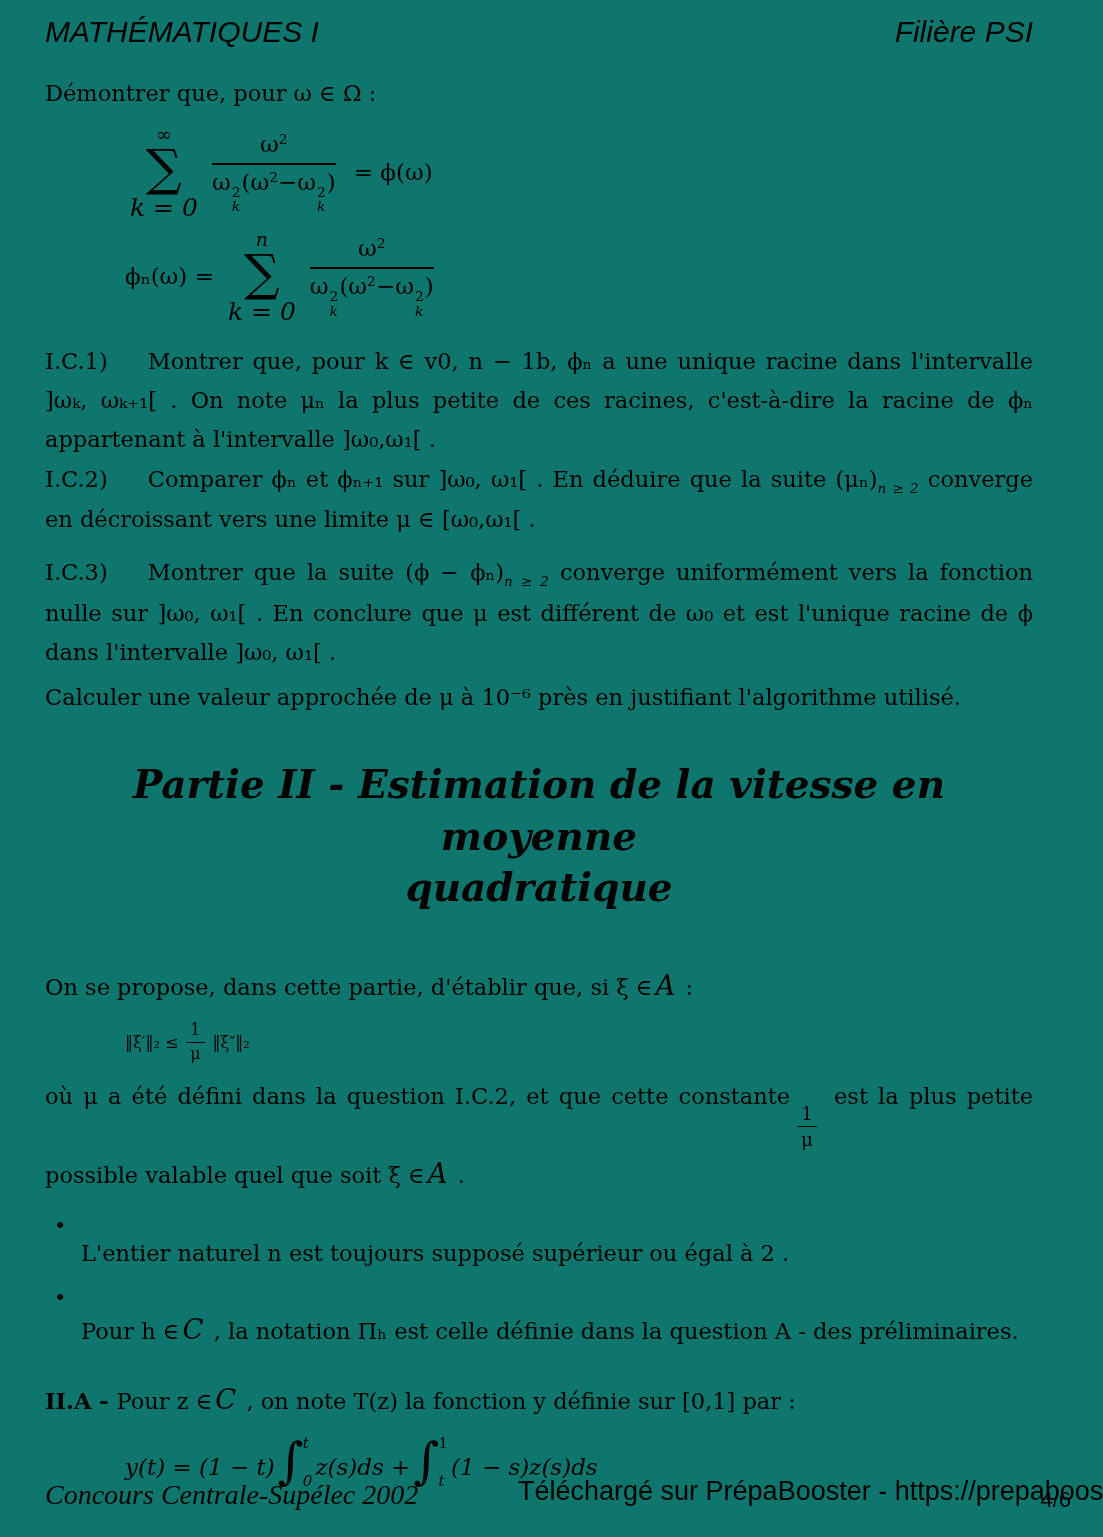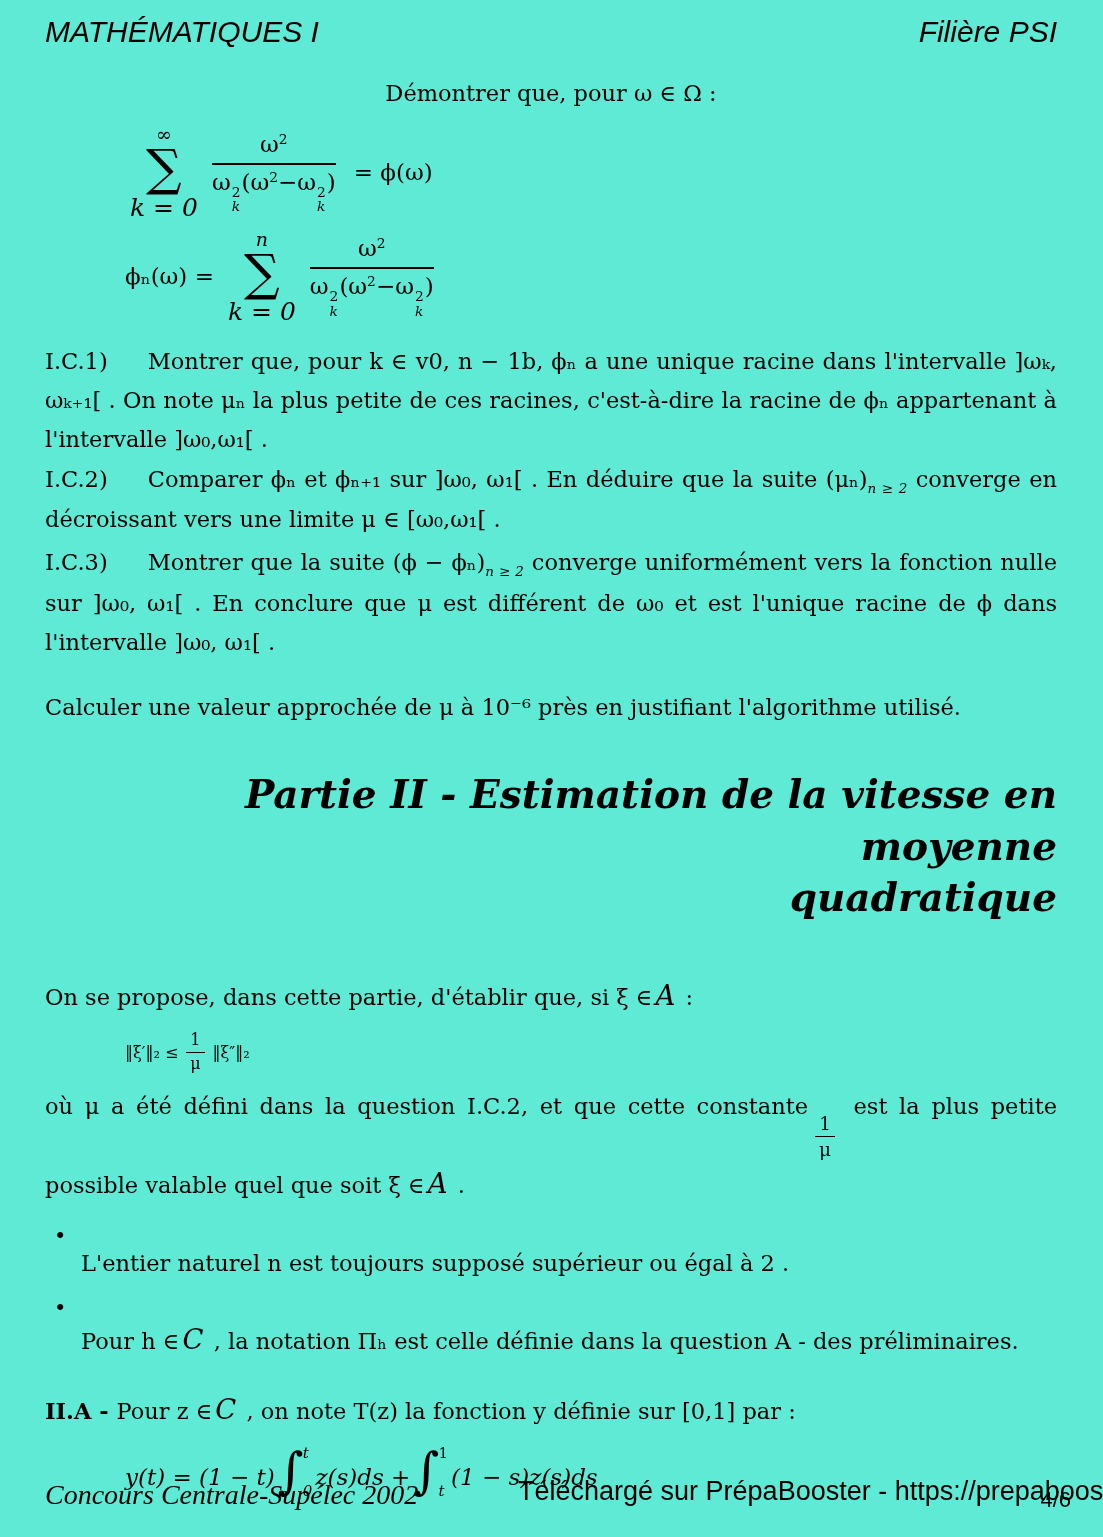--- a/index.html
+++ b/index.html
@@ -1,18 +1,18 @@
 <!DOCTYPE html>
 <html><head>
 <meta charset="utf-8">
 <style>
   html,body{margin:0;padding:0;background:#ffffff;}
   .page{
-    position:relative; width:1103px; height:1537px; background:#5eead4; overflow:hidden;
-    box-sizing:border-box; padding:14px 46px 0 45px; color:#000;
+    position:relative; width:1103px; height:1537px; background:#0f766e; overflow:hidden;
+    box-sizing:border-box; padding:14px 70px 0 45px; color:#000;
     font-family:"DejaVu Serif","DejaVu Sans",serif;
   }
   .doc-header{display:flex; justify-content:space-between; align-items:flex-start;
     font-family:"Liberation Sans",sans-serif; font-style:italic; font-size:30px; line-height:1.2;}
   p{margin:0;}
   .body{font-size:22.5px; line-height:1.74;}
   .just{text-align:justify;}
   .q-label{margin-right:40px;}
   .sec-label{font-weight:bold; margin-right:8px;}
   .subsc{font-size:0.6em; font-style:italic; vertical-align:-0.45em;}
@@ -25,21 +25,21 @@
 
   .dfrac{display:inline-flex; flex-direction:column; align-items:center; margin:0 6px;}
   .dnum{align-self:stretch; text-align:center; border-bottom:2px solid #000; padding:0 8px 4px;}
   .dden{padding-top:4px; white-space:nowrap;}
   .msup{font-size:0.6em; vertical-align:0.6em;}
   .ssk{display:inline-flex; flex-direction:column; align-items:flex-start; font-size:0.6em;
        line-height:1.05; vertical-align:-0.5em; margin:0 1px;}
   .frml-rhs{margin-left:12px; white-space:nowrap;}
 
   .part-title{font-weight:bold; font-style:italic; font-size:39px; line-height:1.32;
-    text-align:right; margin-top:42px;}
+    text-align:center; margin-top:42px;}
 
   .vfrac{display:inline-flex; flex-direction:column; align-items:center; line-height:1.15;
     vertical-align:middle; margin:0 8px;}
   .vnum{border-bottom:1.8px solid #000; padding:0 4px 2px; align-self:stretch; text-align:center;}
   .vden{padding-top:2px;}
   .vfrac.inline{font-size:0.82em; vertical-align:-0.85em; margin:0 7px;}
 
   .script-letter{font-style:italic; font-size:1.22em; margin:0 3px; font-family:"DejaVu Serif",serif;}
 
   .bullet-row{display:flex; margin-top:13px;}
@@ -62,21 +62,21 @@
 </head>
 <body>
 
 <div class="page">
 
   <div class="doc-header">
     <span>MATHÉMATIQUES I</span>
     <span>Filière PSI</span>
   </div>
 
-  <p class="body" style="margin-top:24px;text-align:center;">Démontrer que, pour ω ∈ Ω  :</p>
+  <p class="body" style="margin-top:24px;">Démontrer que, pour ω ∈ Ω  :</p>
 
   <div class="formula" style="margin:12px 0 0 85px;">
     <span class="sum">
       <span class="sum-top" style="font-style:normal;">∞</span>
       <span class="sigma">∑</span>
       <span class="sum-bot">k = 0</span>
     </span>
     <span class="dfrac">
       <span class="dnum"><span>ω</span><span class="msup">2</span></span>
       <span class="dden"><span>ω</span><span class="ssk">
@@ -107,23 +107,23 @@
             <span>2</span>
             <span class="ital">k</span>
           </span><span>)</span></span>
     </span>
   </div>
 
   <p class="body just" style="margin-top:18px;"><span class="q-label">I.C.1)</span><span>Montrer que, pour k ∈  v0, n − 1b,  ϕₙ  a une unique racine dans l'intervalle ]ωₖ, ωₖ₊₁[ . On note μₙ  la plus petite de ces racines, c'est-à-dire la racine de ϕₙ  appartenant à l'intervalle ]ω₀,ω₁[ .</span></p>
 
   <p class="body just" style=""><span class="q-label">I.C.2)</span><span>Comparer ϕₙ  et ϕₙ₊₁  sur ]ω₀, ω₁[ . En déduire que la suite (μₙ)</span><span class="subsc">n ≥ 2</span><span> converge en décroissant vers une limite μ ∈ [ω₀,ω₁[ .</span></p>
 
-  <p class="body just" style="margin-top:4px;"><span class="q-label">I.C.3)</span><span>Montrer que la suite (ϕ − ϕₙ)</span><span class="subsc">n ≥ 2</span><span> converge uniformément vers la fonction nulle sur ]ω₀, ω₁[ . En conclure que μ  est différent de ω₀  et est l'unique racine de ϕ  dans l'intervalle ]ω₀, ω₁[ .</span></p>
+  <p class="body just" style="margin-top:14px;"><span class="q-label">I.C.3)</span><span>Montrer que la suite (ϕ − ϕₙ)</span><span class="subsc">n ≥ 2</span><span> converge uniformément vers la fonction nulle sur ]ω₀, ω₁[ . En conclure que μ  est différent de ω₀  et est l'unique racine de ϕ  dans l'intervalle ]ω₀, ω₁[ .</span></p>
 
-  <p class="body" style="margin-top:26px;">Calculer une valeur approchée de μ  à 10⁻⁶  près en justifiant l'algorithme utilisé.</p>
+  <p class="body" style="margin-top:6px;">Calculer une valeur approchée de μ  à 10⁻⁶  près en justifiant l'algorithme utilisé.</p>
 
   <div class="part-title">
     <div>Partie II - Estimation de la vitesse en moyenne</div>
     <div>quadratique</div>
   </div>
 
   <p class="body" style="margin-top:48px;"><span>On se propose, dans cette partie, d'établir que, si ξ ∈</span><span class="script-letter">A</span><span> :</span></p>
 
   <div class="formula" style="margin:12px 0 0 80px; font-size:16px;">
     <span>‖ξ′‖₂ ≤</span>

